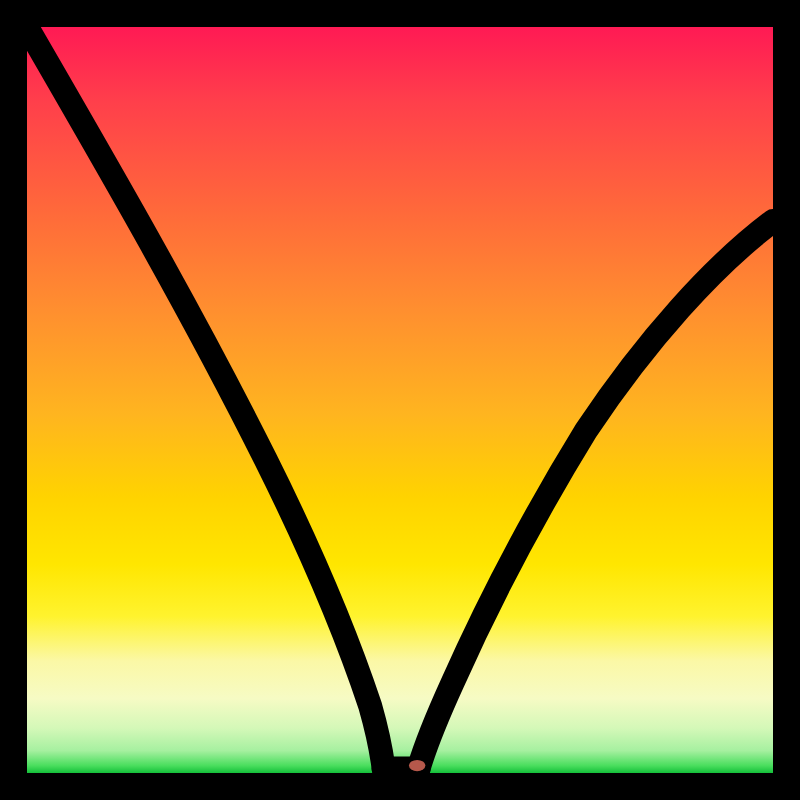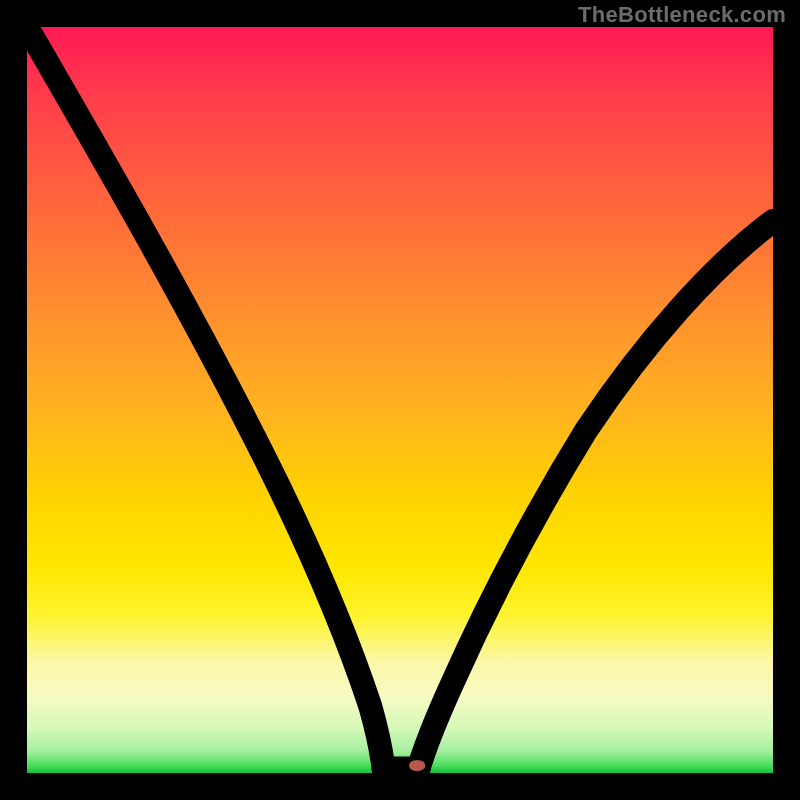--- a/index.html
+++ b/index.html
@@ -75,21 +75,20 @@
   }
   .marker {
     fill: #b6584b;
   }
 </style>
 </head>
 <body>
 
 <div class="outer">
 
-  <div class="watermark">TheBottleneck.com</div>
 
   <div class="plot-frame">
     <div class="gradient"></div>
 
     <svg class="curve" viewBox="0 0 100 100" preserveAspectRatio="none">
 
       <path d="M 0 0
                C 11 19, 22 38, 32 58
                C 38 70, 43 82, 46 91
                C 47 94.5, 47.6 97.8, 47.8 99.4"></path>

